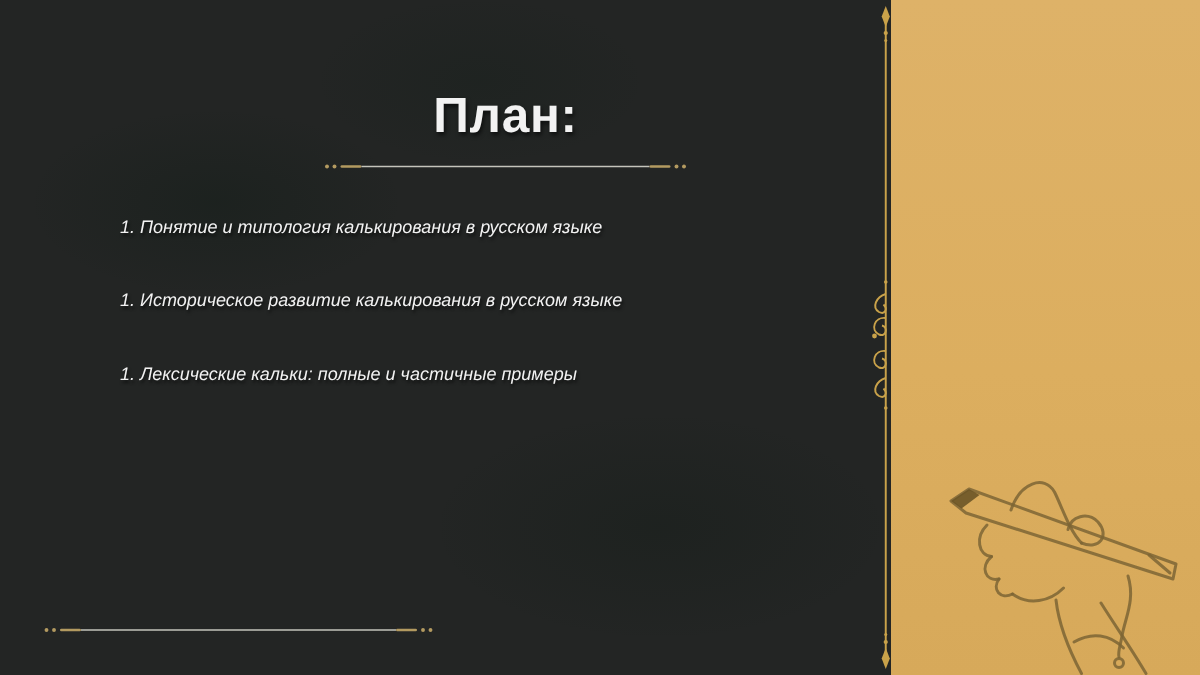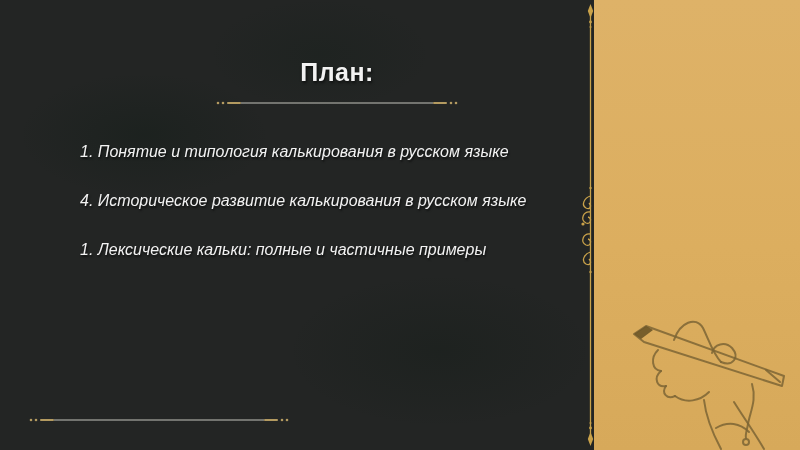--- a/index.html
+++ b/index.html
@@ -15,30 +15,30 @@
     font-family:"Liberation Sans", sans-serif;
   }
   .right-panel{
     position:absolute;left:594px;top:0;width:206px;height:450px;
     background:linear-gradient(180deg,#deb268 0%, var(--panel-gold,#dcae5f) 55%, #d7a95a 100%);
   }
   .vertical-ornament{position:absolute;left:579px;top:0;width:24px;height:450px;}
   .title-wrap{position:absolute;left:215px;top:58px;width:244px;text-align:center;}
   .slide-title{
     margin:0 0 7px 0;
-    font-size:25px;font-weight:bold;color:var(--text,#f2f2f2);
+    font-size:33px;font-weight:bold;color:var(--text,#f2f2f2);
     letter-spacing:.5px;
     text-shadow:1px 2px 3px rgba(0,0,0,.6);
   }
   .plan-list{
     position:absolute;left:80px;top:141px;margin:0;padding:0;list-style:none;
   }
   .plan-list li{
     font-style:italic;
-    font-size:16px;line-height:21px;
+    font-size:12px;line-height:21px;
     color:var(--text,#f2f2f2);
     margin:0 12px 28px 0;
     text-shadow:1px 2px 2px rgba(0,0,0,.55);
     white-space:nowrap;
   }
   .bottom-divider{position:absolute;left:28px;top:415px;}
   .hand-illustration{position:absolute;left:22px;top:308px;}
   svg .gold-stroke{stroke:var(--ornament-gold,#c9a24a);fill:none;}
   svg .gold-fill{fill:var(--ornament-gold,#c9a24a);stroke:none;}
   svg .rule-line{stroke:var(--divider-line,#c4c4bb);}
@@ -104,21 +104,21 @@
       <rect x="12" y="4.1" width="14" height="1.8" rx="0.9" class="rule-dot"></rect>
       <line x1="26" y1="5" x2="218" y2="5" class="rule-line" stroke-width="1"></line>
       <rect x="218" y="4.1" width="14" height="1.8" rx="0.9" class="rule-dot"></rect>
       <circle cx="236" cy="5" r="1.3" class="rule-dot"></circle>
       <circle cx="241" cy="5" r="1.3" class="rule-dot"></circle>
     </svg>
   </div>
 
   <ul class="plan-list">
     <li>1. Понятие и типология калькирования в русском языке</li>
-    <li>4. Историческое развитие калькирования в русском языке</li>
+    <li>1. Историческое развитие калькирования в русском языке</li>
     <li>1. Лексические кальки: полные и частичные примеры</li>
   </ul>
 
   <svg class="bottom-divider" width="262" height="10" viewBox="0 0 262 10">
     <circle cx="3" cy="5" r="1.3" class="rule-dot"></circle>
     <circle cx="8" cy="5" r="1.3" class="rule-dot"></circle>
     <rect x="12" y="4.1" width="14" height="1.8" rx="0.9" class="rule-dot"></rect>
     <line x1="26" y1="5" x2="236" y2="5" class="rule-line" stroke-width="1"></line>
     <rect x="236" y="4.1" width="14" height="1.8" rx="0.9" class="rule-dot"></rect>
     <circle cx="254" cy="5" r="1.3" class="rule-dot"></circle>

